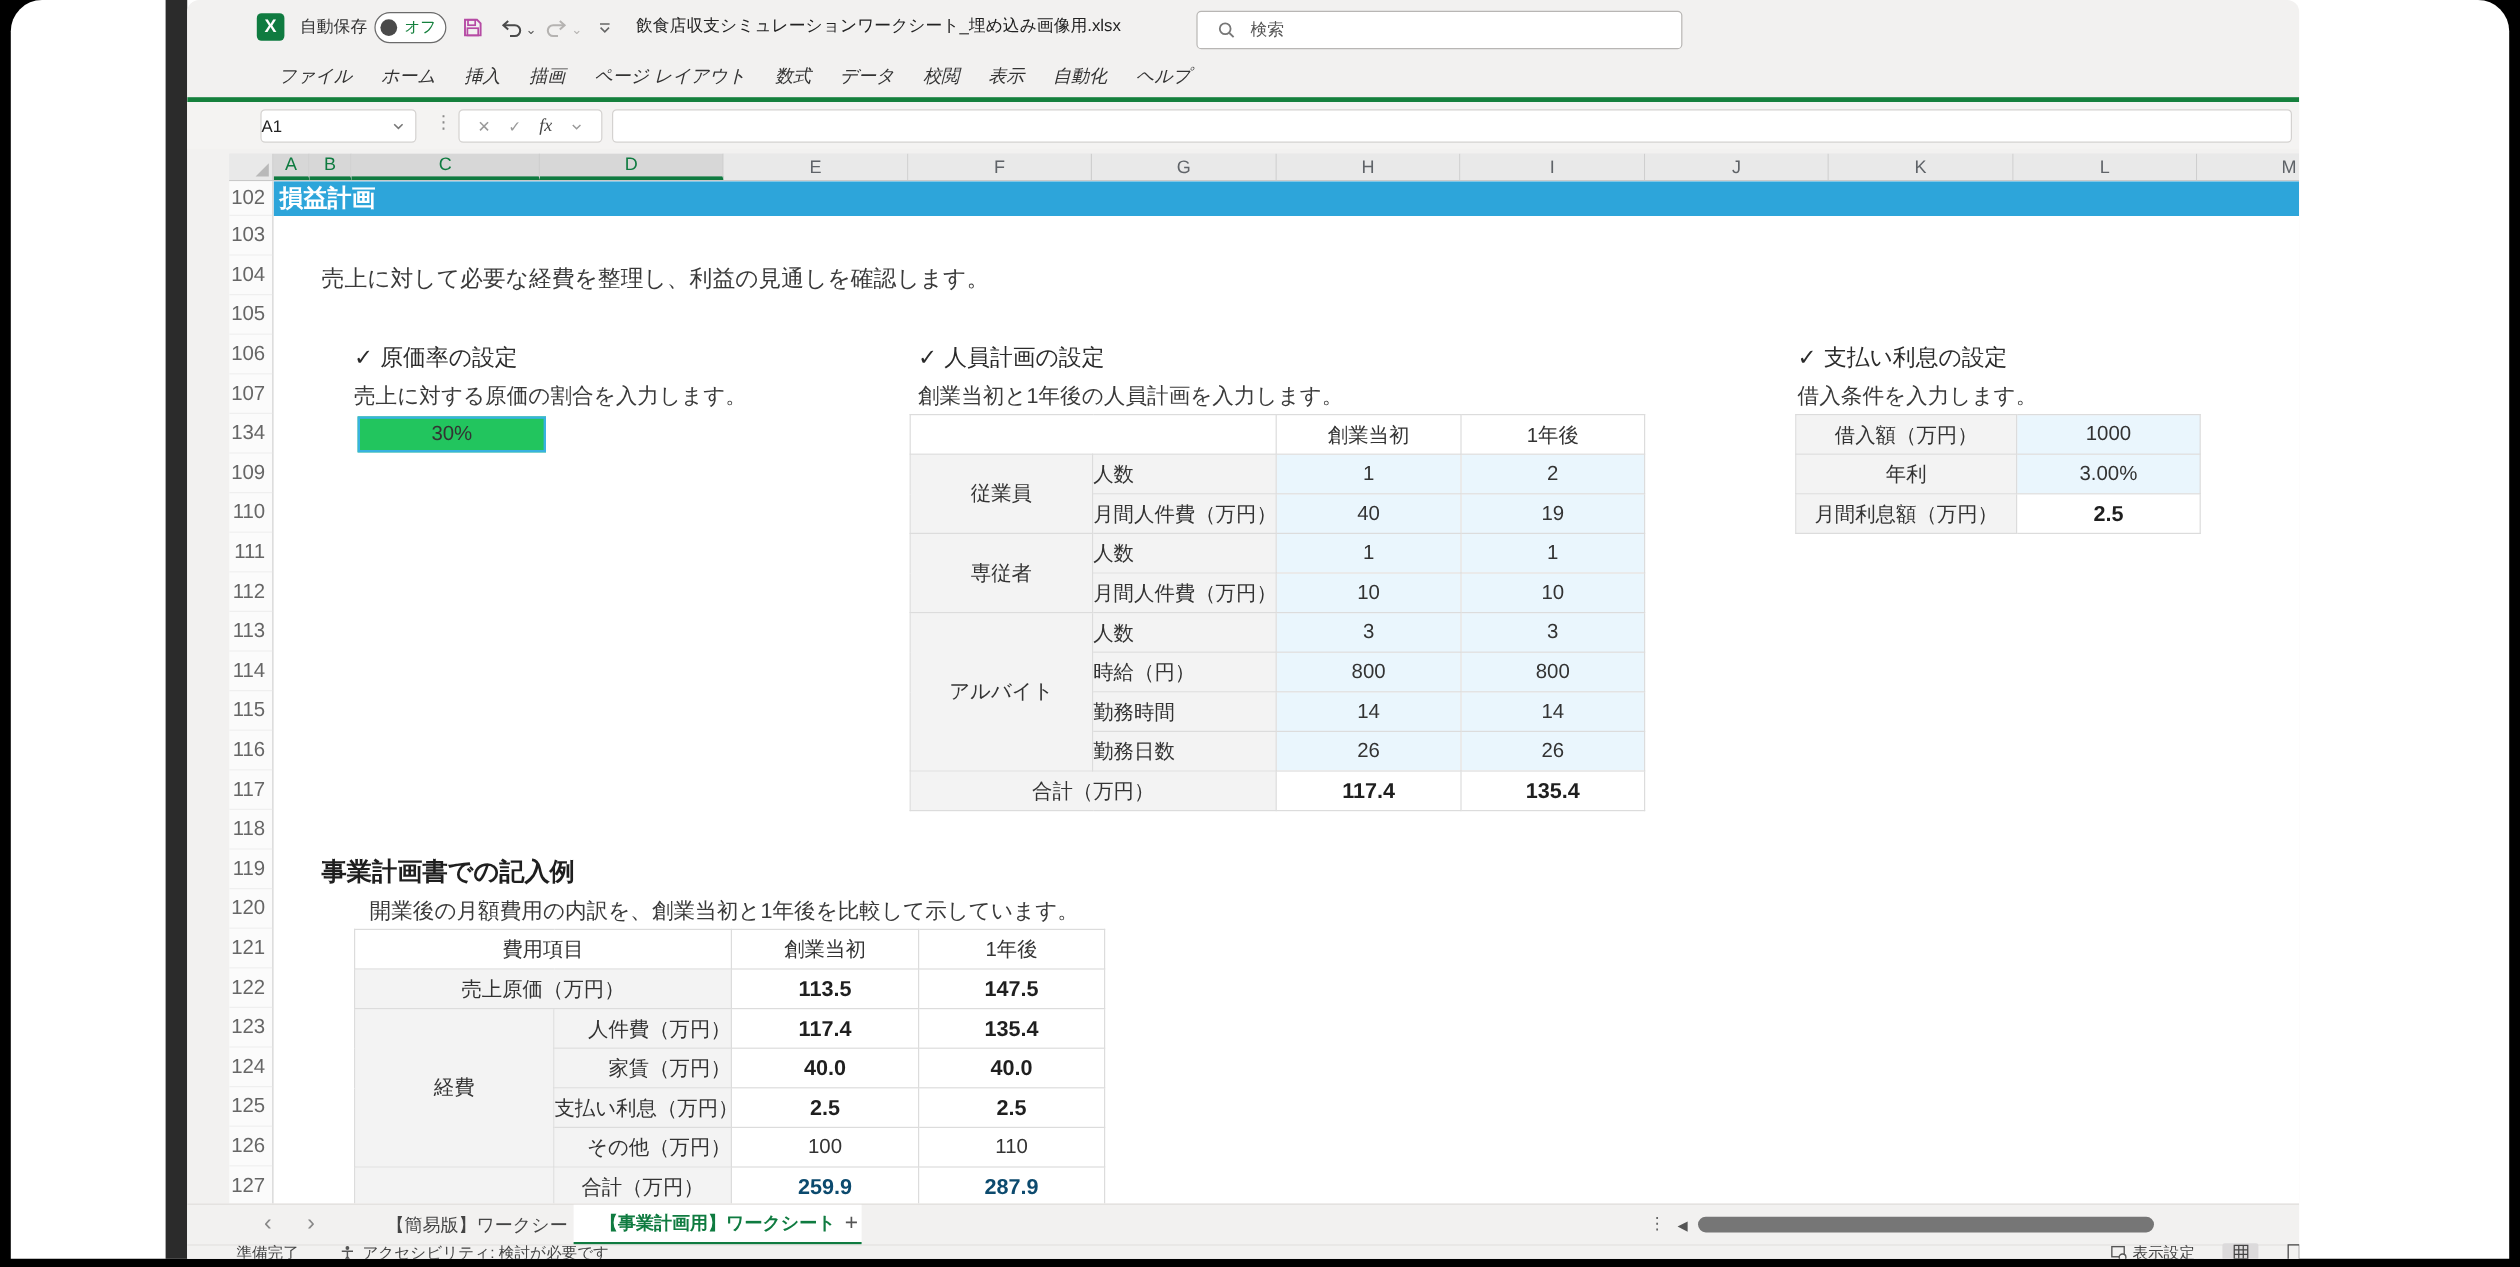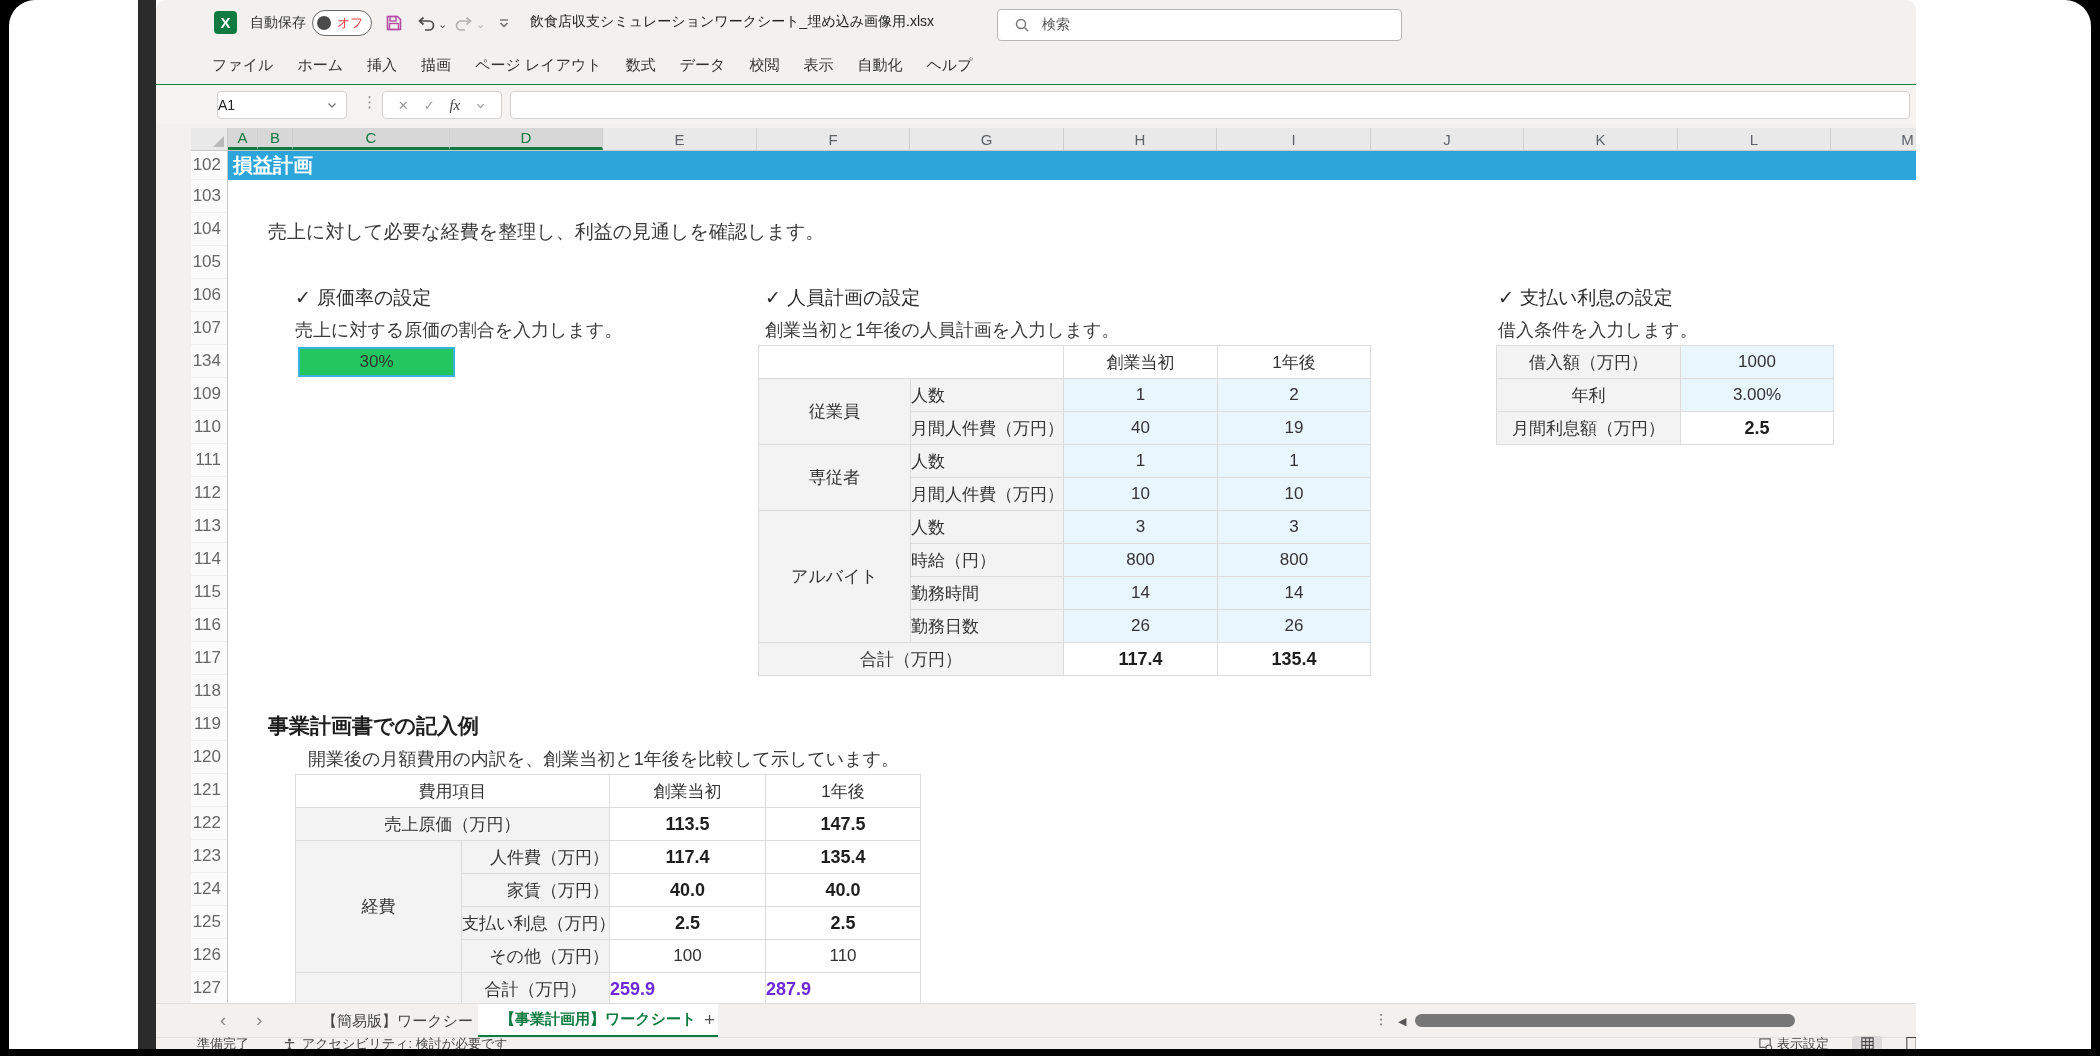--- a/index.html
+++ b/index.html
@@ -12,31 +12,31 @@
           border-radius:10px 10px 0 0;overflow:hidden;}
   
   .titlebar{position:absolute;left:0;top:0;width:100%;height:46px;}
   .xl-icon{position:absolute;left:58px;top:11px;width:23px;height:23px;background:#0f7b40;
            border-radius:4px;color:#fff;font-weight:bold;font-size:15px;display:flex;
            align-items:center;justify-content:center;}
   .autosave-label{position:absolute;left:94px;top:14px;font-size:14px;color:#333;}
   .toggle{position:absolute;left:156px;top:10px;width:58px;height:24px;border:1px solid #6b6b6b;
           border-radius:13px;background:#fff;display:flex;align-items:center;}
   .toggle .dot{width:14px;height:14px;border-radius:50%;background:#4a4a4a;margin-left:4px;}
-  .toggle .tstate{font-size:13px;color:#ef4444;margin-left:6px;}
+  .toggle .tstate{font-size:13px;color:#15803d;margin-left:6px;}
   .tb-btn{position:absolute;top:11px;width:24px;height:24px;display:flex;align-items:center;justify-content:center;}
   .qat-chev{position:absolute;top:18px;font-size:11px;color:#555;}
   .filename{position:absolute;left:374px;top:13px;font-size:14px;color:#222;white-space:nowrap;}
   .searchbox{position:absolute;left:841px;top:9px;width:403px;height:30px;background:#fff;
              border:1px solid #b8b6b4;border-radius:4px;display:flex;align-items:center;}
   .searchbox .mag{margin-left:16px;}
   .searchbox .ph{color:#555;font-size:14px;margin-left:12px;}
   
   .ribbon{position:absolute;left:0;top:46px;width:100%;height:39px;display:flex;align-items:center;
-          padding-left:44px;border-bottom:1px solid #15803d;box-sizing:border-box;}
+          padding-left:64px;border-bottom:4px solid #15803d;box-sizing:border-box;font-style:italic;}
   .rtab{font-size:15px;color:#333;padding:0 12px;white-space:nowrap;}
   
   .fbar{position:absolute;left:0;top:85px;width:100%;height:39px;background:#f4f3f2;}
   .namebox{position:absolute;left:61px;top:6px;width:128px;height:26px;background:#fff;
            border:1px solid #d4d2d0;border-radius:4px;display:flex;align-items:center;font-size:14px;color:#222;}
   .namebox .ref{margin-left:0;flex:1;}
   .vdots{position:absolute;left:206px;top:8px;color:#8a8a8a;font-size:15px;letter-spacing:0;}
   .fxbox{position:absolute;left:226px;top:6px;width:118px;height:26px;background:#fff;
          border:1px solid #d4d2d0;border-radius:4px;display:flex;align-items:center;justify-content:space-evenly;}
   .fxbox .x{color:#9a9a9a;font-size:13px;}
@@ -72,21 +72,21 @@
           justify-content:center;font-size:17px;color:#333;}
   table.tbl{position:absolute;border-collapse:collapse;table-layout:fixed;font-size:17px;color:#333;}
   table.tbl td{border:1px solid #dcdcdc;height:33px;padding:0;overflow:hidden;white-space:nowrap;box-sizing:border-box;}
   td.glab{background:#f3f3f3;text-align:center;}
   td.slab{background:#f3f3f3;text-align:left;padding-left:8px;}
   td.rlab{background:#f3f3f3;text-align:right;padding-right:12px;}
   td.hcell{background:#fff;text-align:center;}
   td.incell{background:#eaf6fd;border:2px solid #38b2e0;text-align:center;}
   td.inwhite{background:#fff;border:2px solid #38b2e0;text-align:center;}
   td.bval{background:#fff;text-align:center;font-weight:bold;color:#1f1f1f;font-size:18px;}
-  td.gval{background:#fff;text-align:left;font-weight:bold;color:#6d28d9;font-size:18px;}
+  td.gval{background:#fff;text-align:center;font-weight:bold;color:#0c4a6e;font-size:18px;}
   
   .tabbar{position:absolute;left:0;top:1003px;width:100%;height:34px;background:#f2f1f0;
           border-top:1px solid #e0dedc;box-sizing:border-box;}
   .tnav{position:absolute;top:5px;font-size:19px;color:#888;}
   .stab{position:absolute;top:0;height:34px;display:flex;align-items:center;padding:0 22px;
         font-size:15px;color:#444;white-space:nowrap;}
   .stab.active{background:#fff;color:#0f7b40;font-weight:bold;border-bottom:3px solid #0f7b40;box-sizing:border-box;}
   .addtab{position:absolute;top:5px;font-size:19px;color:#555;}
   .tdots{position:absolute;top:7px;color:#666;font-size:14px;}
   .sb-left{position:absolute;top:11px;font-size:11px;color:#555;}

